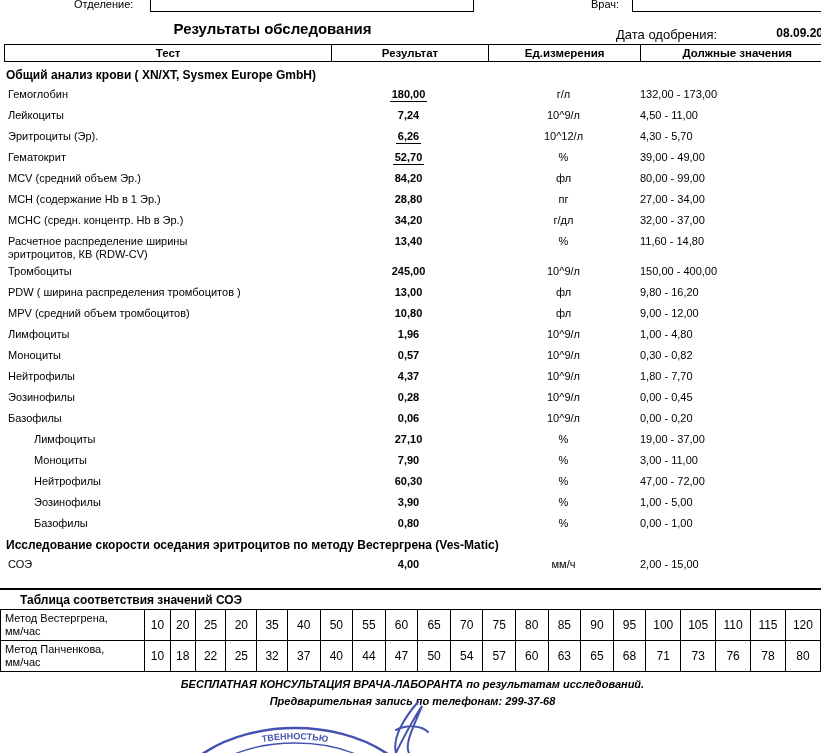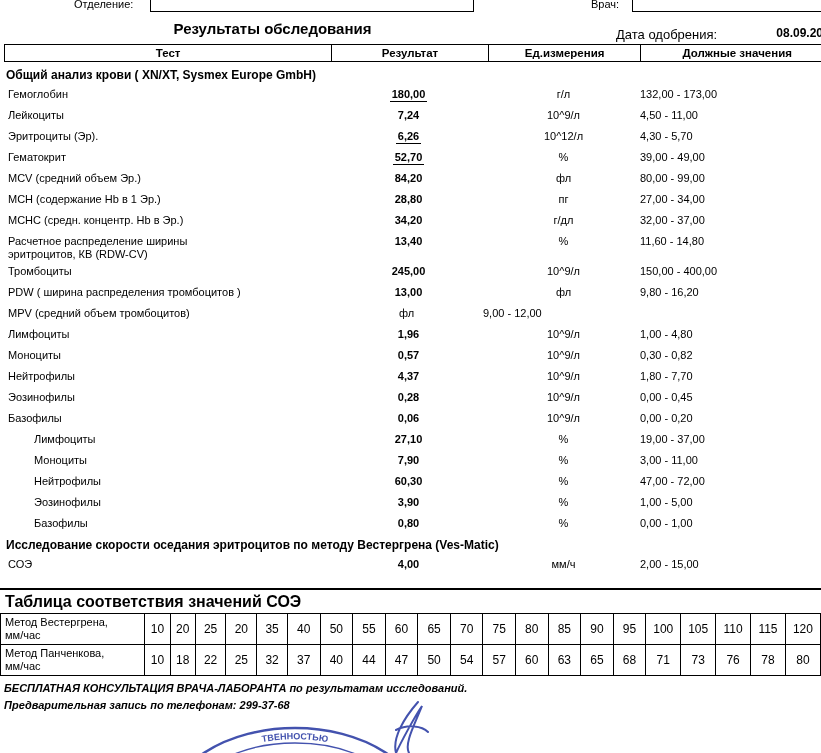--- a/index.html
+++ b/index.html
@@ -34,28 +34,28 @@
   .trow{display:flex;min-height:21px;align-items:flex-start;}
   .trow .c-name{width:322px;padding:4px 0 0 8px;line-height:13px;}
   .trow.ind .c-name{padding-left:34px;width:296px;}
   .trow .c-res{width:157px;text-align:center;padding-top:4px;}
   .trow .c-res .val{font-weight:bold;}
   .trow .c-res .val.ul{border-bottom:1.5px solid #000;padding:0 2px 1px 2px;}
   .trow .c-unit{width:153px;text-align:center;padding-top:4px;}
   .trow .c-range{width:180px;padding-top:4px;}
   
   #sep-line{border:none;border-top:2px solid #000;margin:13px 0 0 0;}
-  #soe-title{font-weight:bold;font-size:16px;padding:3px 0 2px 5px;}
+  #soe-title{font-weight:bold;font-size:12px;padding:3px 0 2px 20px;}
   #soe-wrap{width:821px;overflow:hidden;}
   #soe-table{border-collapse:collapse;table-layout:fixed;}
   #soe-table td{border:1.5px solid #000;font-size:12px;text-align:center;
     height:31px;padding:0;box-sizing:border-box;}
   #soe-table td.lbl{font-size:11px;text-align:left;padding-left:4px;line-height:13px;}
   
-  .foot{font-weight:bold;font-style:italic;font-size:11px;padding-left:4px;}
+  .foot{font-weight:bold;font-style:italic;font-size:11px;padding-left:4px;text-align:center;}
   #foot1{margin-top:6px;}
   #foot2{margin-top:5px;}
   #stamp{position:absolute;left:160px;top:700px;}
 </style>
 </head>
 <body>
 
 <span class="fld-label" id="dept-label">Отделение:</span>
 <div class="fld-box" id="dept-box"></div>
 <span class="fld-label" id="doctor-label">Врач:</span>
@@ -131,20 +131,21 @@
       <div class="c-range">150,00 - 400,00</div>
     </div>
     <div class="trow">
       <div class="c-name" style="white-space: pre-line;">PDW ( ширина распределения тромбоцитов )</div>
       <div class="c-res"><span class="val">13,00</span></div>
       <div class="c-unit">фл</div>
       <div class="c-range">9,80 - 16,20</div>
     </div>
     <div class="trow">
       <div class="c-name" style="white-space: pre-line;">MPV (средний объем тромбоцитов)</div>
+      <div class="c-res"><span class="val">10,80</span></div>
       <div class="c-unit">фл</div>
       <div class="c-range">9,00 - 12,00</div>
     </div>
     <div class="trow">
       <div class="c-name" style="white-space: pre-line;">Лимфоциты</div>
       <div class="c-res"><span class="val">1,96</span></div>
       <div class="c-unit">10^9/л</div>
       <div class="c-range">1,00 - 4,80</div>
     </div>
     <div class="trow">

